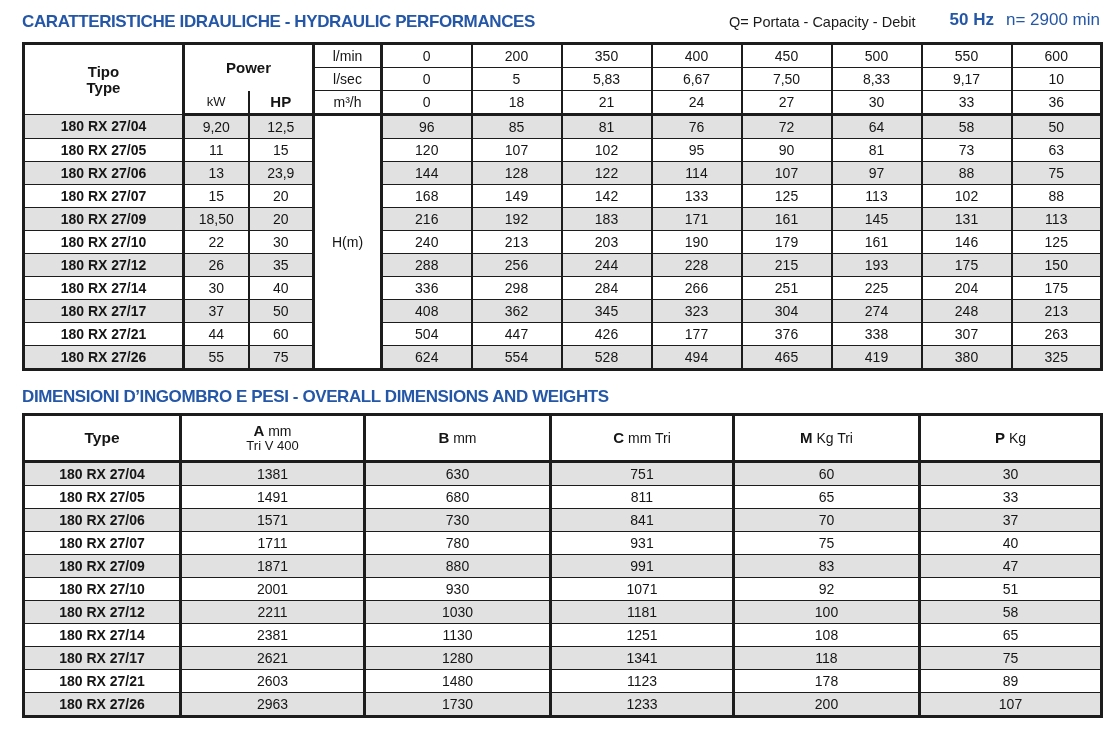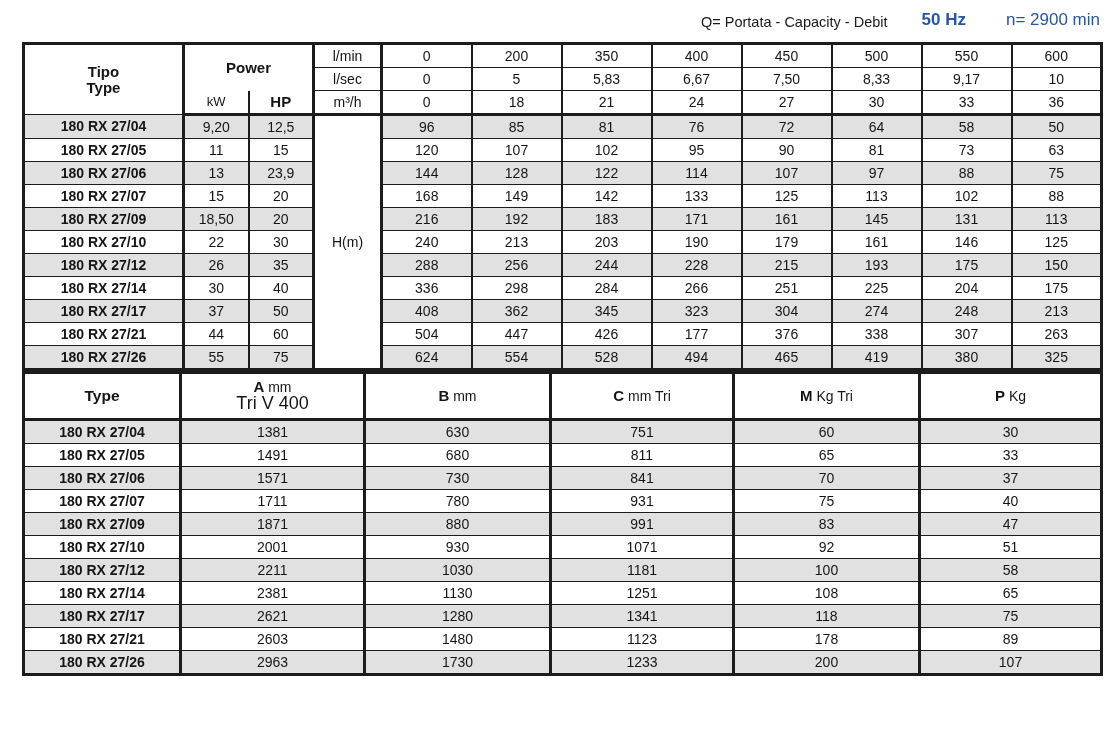--- a/index.html
+++ b/index.html
@@ -7,21 +7,21 @@
     width:1113px; height:734px; box-sizing:border-box;
     padding:10px 13px 0 22px;
     font-family:"Liberation Sans", sans-serif;
     color:#151515; background:#ffffff; position:relative; overflow:hidden;
   }
   
   .titlebar { display:flex; align-items:baseline; height:32px; white-space:nowrap; }
   .main-title { font-size:17px; font-weight:bold; letter-spacing:-0.4px; color:#2457A8; }
   .right-group { margin-left:auto; display:flex; align-items:flex-end; }
   .q-label  { font-size:14.5px; color:#1a1a1a; margin-right:34px; }
-  .freq     { font-size:17px; font-weight:bold; color:#2457A8; margin-right:40px; }
+  .freq     { font-size:17px; font-weight:bold; color:#2457A8; margin-right:12px; }
   .speed    { font-size:17px; font-weight:normal; color:#2457A8; }
 
   
   table { border-collapse:collapse; table-layout:fixed; width:1078px; }
   th, td {
     border:1px solid #1c1c1c; text-align:center; vertical-align:middle;
     padding:0; height:22px; line-height:1.05; font-size:14px; font-weight:normal;
     overflow:hidden;
   }
 
@@ -43,31 +43,32 @@
     background:#ffffff; border-left-width:3px; border-right-width:3px;
   }
 
   
   .sec2-title { margin:16px 0 6px 0; font-size:17px; font-weight:bold; letter-spacing:-0.4px; color:#2457A8; white-space:nowrap; }
   .t2 { border:3px solid #1c1c1c; }
   .t2 th, .t2 td { border-left-width:3px; border-right-width:3px; }
   .t2 thead th { height:44px; border-bottom-width:3px; background:#ffffff; }
   .t2 .h1 { font-size:14px; }
   .t2 .h1 b { font-size:15px; font-weight:bold; }
-  .t2 .h2 { font-size:18px; }
+  .t2 .h2 { font-size:13px; }
   .t2 .type-head b { font-size:15.5px; }
   .t2 tbody tr:nth-child(odd) td { background:#E1E1E1; }
   .t2 tbody td.type-cell { font-weight:bold; font-size:14px; }
 </style>
 </head>
 <body>
 
 <div class="page">
 
   <div class="titlebar">
+    <span class="main-title">CARATTERISTICHE IDRAULICHE - HYDRAULIC PERFORMANCES</span>
     <span class="right-group">
       <span class="q-label">Q= Portata - Capacity - Debit</span>
       <span class="freq">50 Hz</span>
       <span class="speed">n= 2900 min</span>
     </span>
   </div>
 
   <table class="t1">
     <colgroup>
         <col style="width: 160px;">
@@ -266,20 +267,21 @@
           <td class="data-cell">528</td>
           <td class="data-cell">494</td>
           <td class="data-cell">465</td>
           <td class="data-cell">419</td>
           <td class="data-cell">380</td>
           <td class="data-cell">325</td>
         </tr>
       </tbody>
   </table>
 
+  <div class="sec2-title">DIMENSIONI D’INGOMBRO E PESI - OVERALL DIMENSIONS AND WEIGHTS</div>
 
   <table class="t2">
     <colgroup>
         <col style="width: 157px;">
         <col style="width: 184px;">
         <col style="width: 186px;">
         <col style="width: 183px;">
         <col style="width: 186px;">
         <col style="width: 182px;">
       </colgroup>

